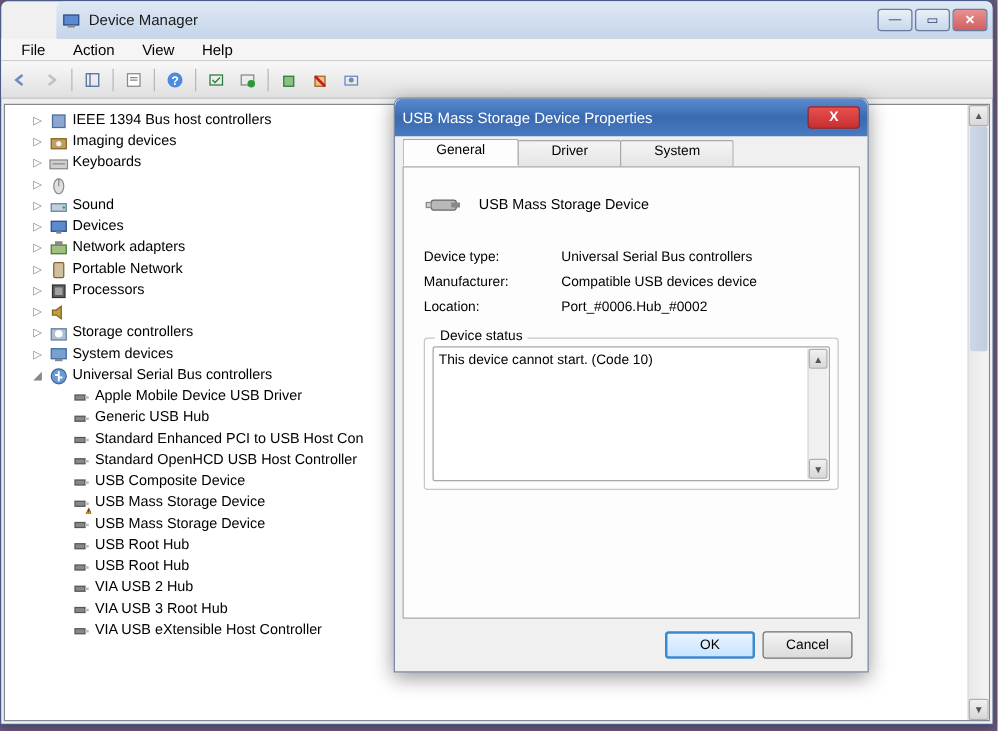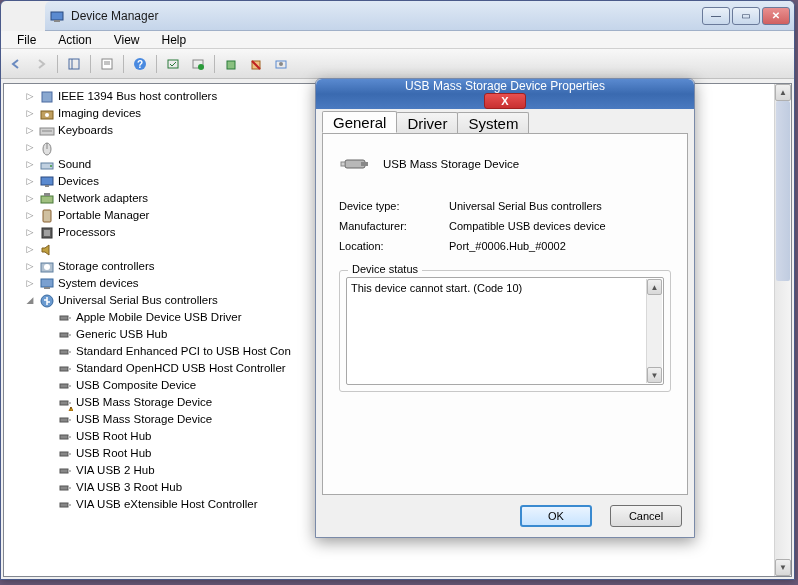--- a/index.html
+++ b/index.html
@@ -68,32 +68,32 @@
   
   
   .dialog {
     position: absolute; top: 78px; left: 315px; width: 380px; height: 460px;
     background: #f0f0f0; border: 1px solid #7a8aa8; border-radius: 6px 6px 0 0;
     box-shadow: 0 4px 16px rgba(0,0,0,0.4);
   }
   .dlg-titlebar {
     height: 30px; background: linear-gradient(to bottom, #5a8ad0, #3a6ab0, #4a7ac0);
     border-radius: 6px 6px 0 0; display: flex; align-items: center; padding: 0 6px;
-    color: #fff; font-size: 12px; flex-direction: column;
+    color: #fff; font-size: 12px;
   }
   .dlg-title { flex: 1; }
   .dlg-close {
     width: 42px; height: 18px; background: linear-gradient(to bottom, #e85050, #c83030);
     border: 1px solid #a02020; border-radius: 3px; color: #fff;
     display: flex; align-items: center; justify-content: center; font-size: 11px; font-weight: bold;
   }
   .dlg-body { position: absolute; top: 32px; left: 6px; right: 6px; bottom: 6px; background: #f0f0f0; }
   .tabs { display: flex; height: 22px; }
   .tab {
-    padding: 2px 10px; font-size: 15px; border: 1px solid #a8a8a8;
+    padding: 2px 26px; font-size: 11px; border: 1px solid #a8a8a8;
     background: linear-gradient(to bottom, #f4f4f4, #e4e4e4);
     border-bottom: none; margin-right: -1px; cursor: default;
     border-radius: 2px 2px 0 0; position: relative; top: 1px;
   }
   .tab.active { background: #fdfdfd; border-bottom: 1px solid #fdfdfd; z-index: 2; top: 0px; }
   .tab-panel {
     border: 1px solid #a8a8a8; background: #fdfdfd;
     position: absolute; top: 22px; left: 0; right: 0; bottom: 36px;
     padding: 14px 16px;
   }
@@ -116,21 +116,21 @@
     background: #fff; border: 1px solid #a8a8a8; border-radius: 2px;
     font-size: 11px; padding: 4px; min-height: 108px; position: relative;
   }
   .status-inner-scroll {
     position: absolute; top: 1px; right: 1px; bottom: 1px; width: 16px;
     background: #f0f0f0; border-left: 1px solid #d8d8d8;
   }
   .status-inner-scroll .vscroll-btn{height:16px;}
   
   .dlg-buttons {
-    position: absolute; bottom: 4px; right: 6px; display: flex; gap: 18px;
+    position: absolute; bottom: 4px; right: 6px; display: flex; gap: 6px;
   }
   .btn {
     min-width: 72px; height: 22px; font-size: 11px;
     border: 1px solid #707070; border-radius: 3px;
     background: linear-gradient(to bottom, #f4f4f4, #dcdcdc);
     display: flex; align-items: center; justify-content: center; cursor: default;
   }
   .btn.default { border: 2px solid #3a8ad0; background: linear-gradient(to bottom, #eaf4ff, #c8e4ff); }
   
   
@@ -299,21 +299,21 @@
             </span>
             <span class="tree-label">Network adapters</span>
           </div>
           <div class="tree-row">
             <span class="expander">▷</span>
             <span class="tree-icon">
               <svg width="16" height="16">
                 <rect x="4" y="2" width="8" height="12" rx="1" fill="#d0c0a0" stroke="#886030"></rect>
               </svg>
             </span>
-            <span class="tree-label">Portable Manager</span>
+            <span class="tree-label">Portable Network</span>
           </div>
           <div class="tree-row">
             <span class="expander">▷</span>
             <span class="tree-icon">
               <svg width="16" height="16">
                 <rect x="3" y="3" width="10" height="10" fill="#606060" stroke="#303030"></rect>
                 <rect x="5" y="5" width="6" height="6" fill="#a0a0a0"></rect>
               </svg>
             </span>
             <span class="tree-label">Processors</span>

